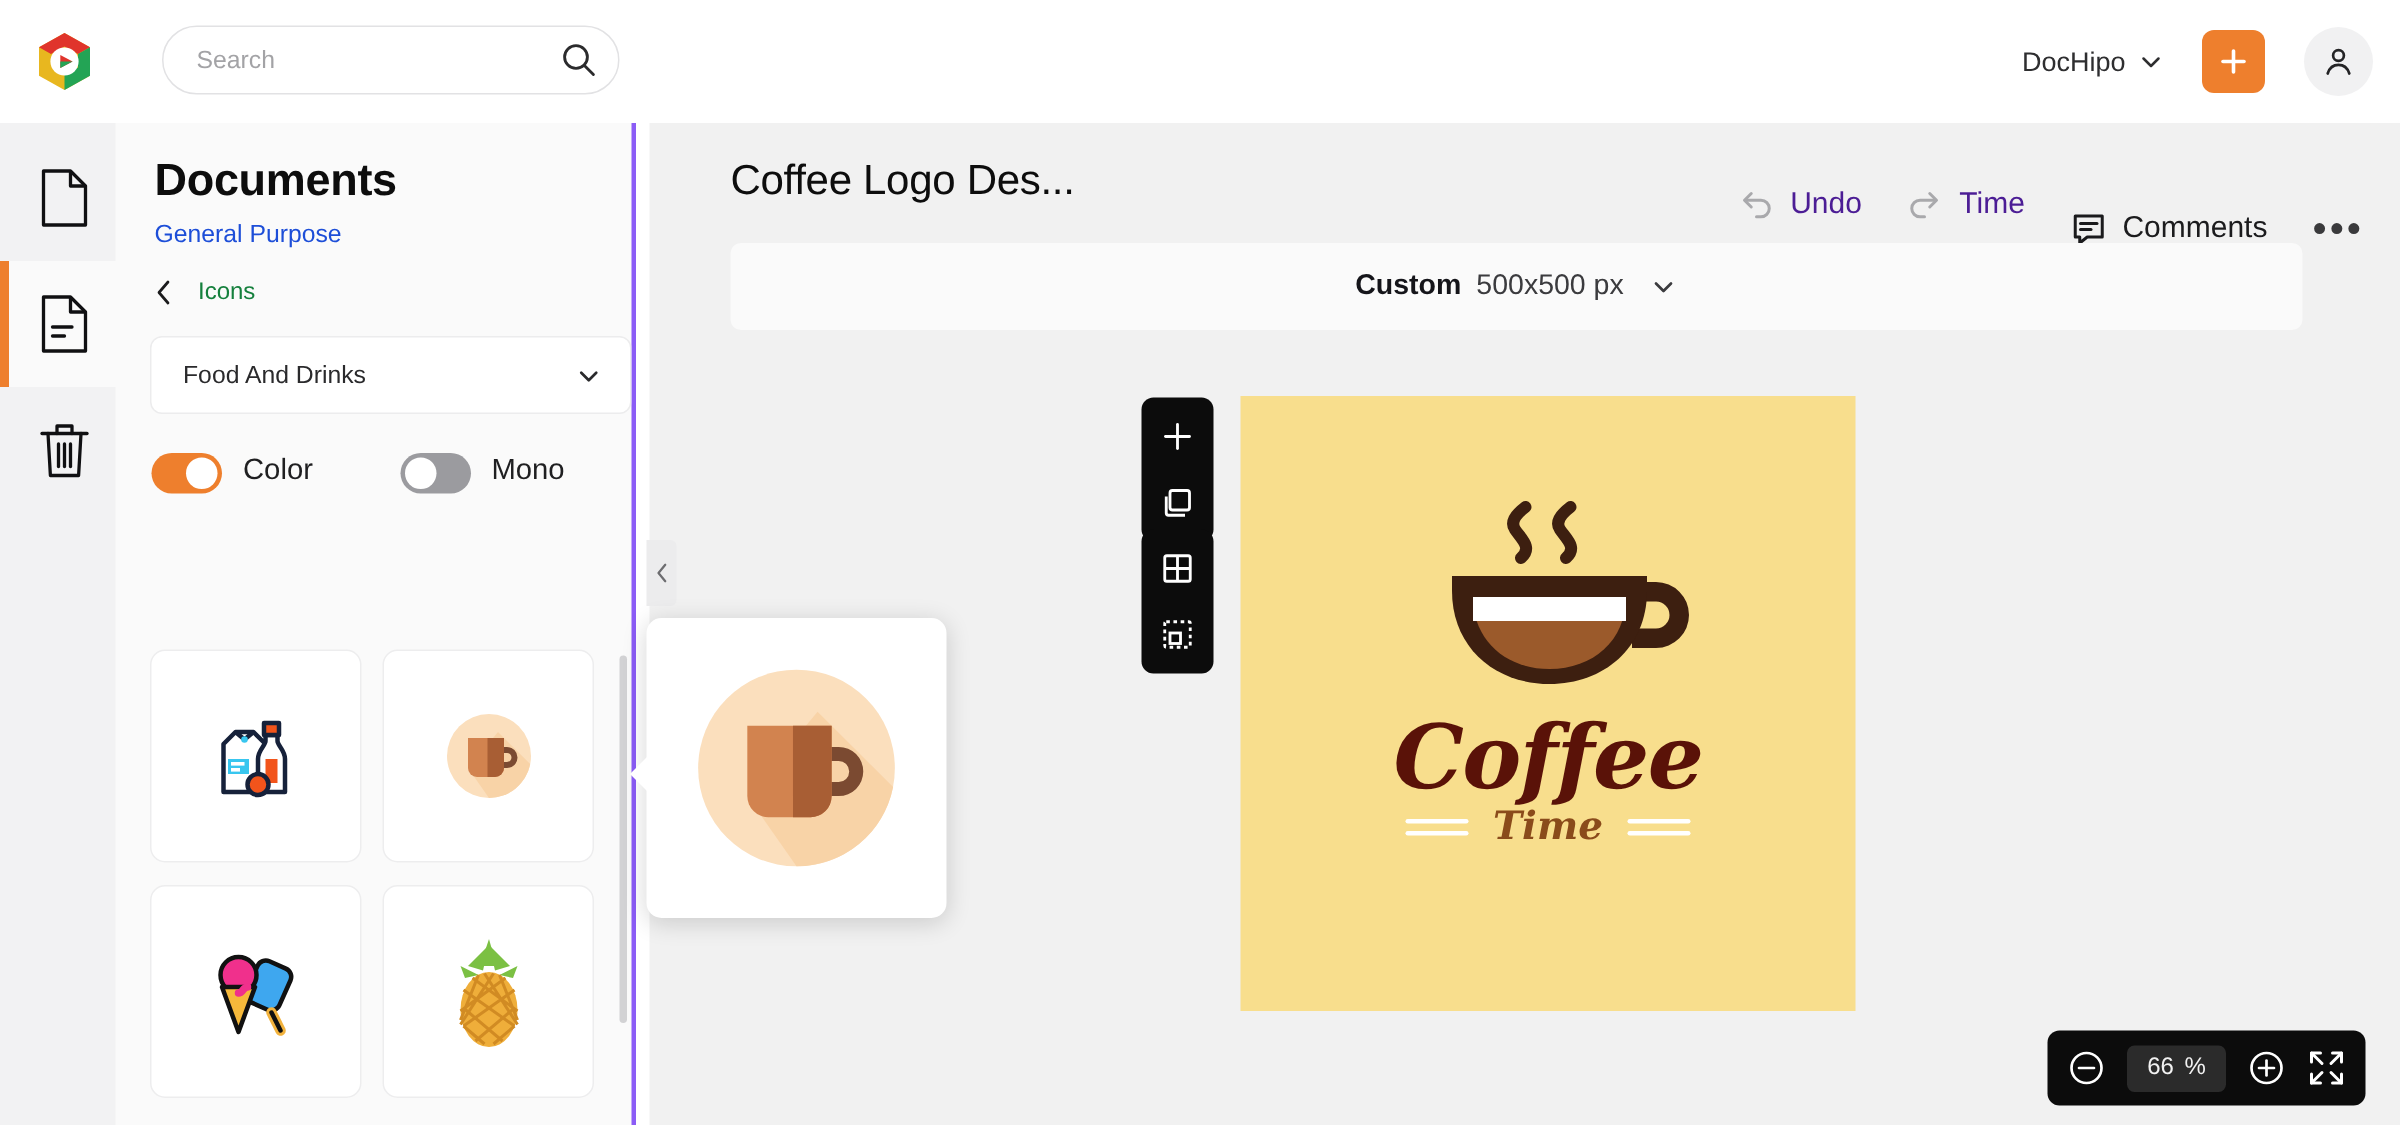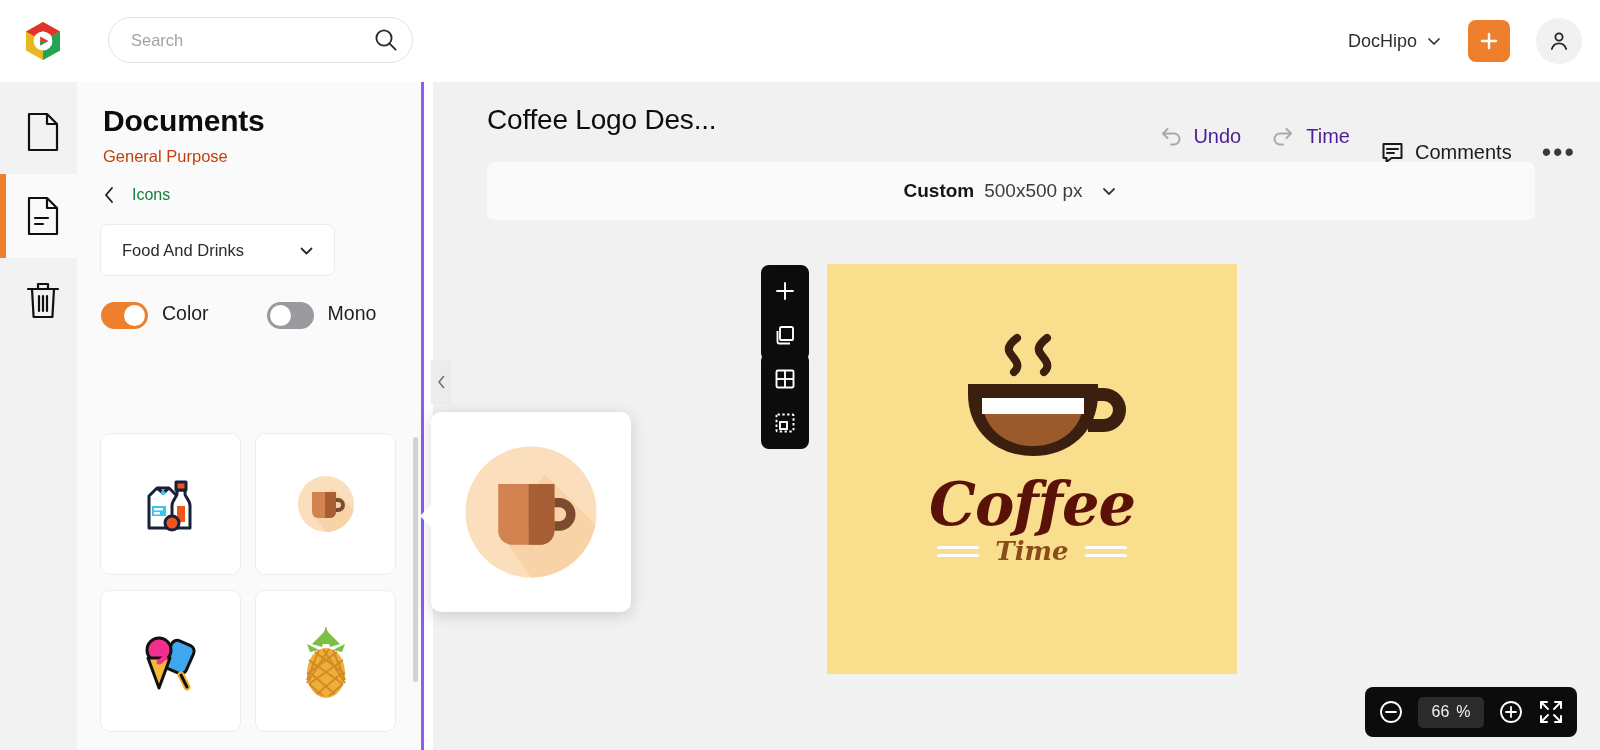--- a/index.html
+++ b/index.html
@@ -83,38 +83,38 @@
 
   
   .panel {
     position: absolute; left: 77px; top: 82px;
     width: 347px; height: 668px;
     background: #fafafa;
     border-right: 3px solid #8b5cf6;
     overflow: hidden;
   }
   .panel-title { margin: 22px 0 0 26px; font-size: 30px; font-weight: bold; letter-spacing: -0.2px; color: #0d0d0d; }
-  .panel-sub { margin: 9px 0 0 26px; font-size: 16.5px; color: #c2410c; }
+  .panel-sub { margin: 9px 0 0 26px; font-size: 16.5px; color: #1d4ed8; }
   .panel-crumb { margin: 20px 0 0 26px; display: flex; align-items: center; gap: 16px; cursor: pointer; }
   .panel-crumb .crumb-label { font-size: 16px; color: #15803d; }
   .icon-search {
     margin: 22px 0 0 23px;
     width: 297px; height: 52px;
     background: #fff; border: 1px solid #ececed; border-radius: 8px;
     display: flex; align-items: center; padding: 0 14px;
   }
   .icon-search input {
     border: none; outline: none; background: transparent;
     flex: 1; font-size: 16.5px; color: #3a3a3a; margin-left: 11px;
     font-family: "Liberation Sans", sans-serif;
   }
   .icon-search input::placeholder { color: #a5a5a8; }
   .cat-select {
     margin: 20px 0 0 23px;
-    width: 235px; height: 52px;
+    width: 321px; height: 52px;
     background: #fff; border: 1px solid #ececed; border-radius: 8px;
     display: flex; align-items: center; justify-content: space-between;
     padding: 0 19px 0 21px; cursor: pointer;
   }
   .cat-select .cat-label { font-size: 16.5px; color: #2a2a2c; }
 
   .toggles { margin: 26px 0 0 24px; display: flex; align-items: center; }
   .tg-wrap { display: flex; cursor: pointer; }
   .tg-wrap.second { margin-left: 58px; }
   .switch { width: 47px; height: 27px; border-radius: 14px; position: relative; }

